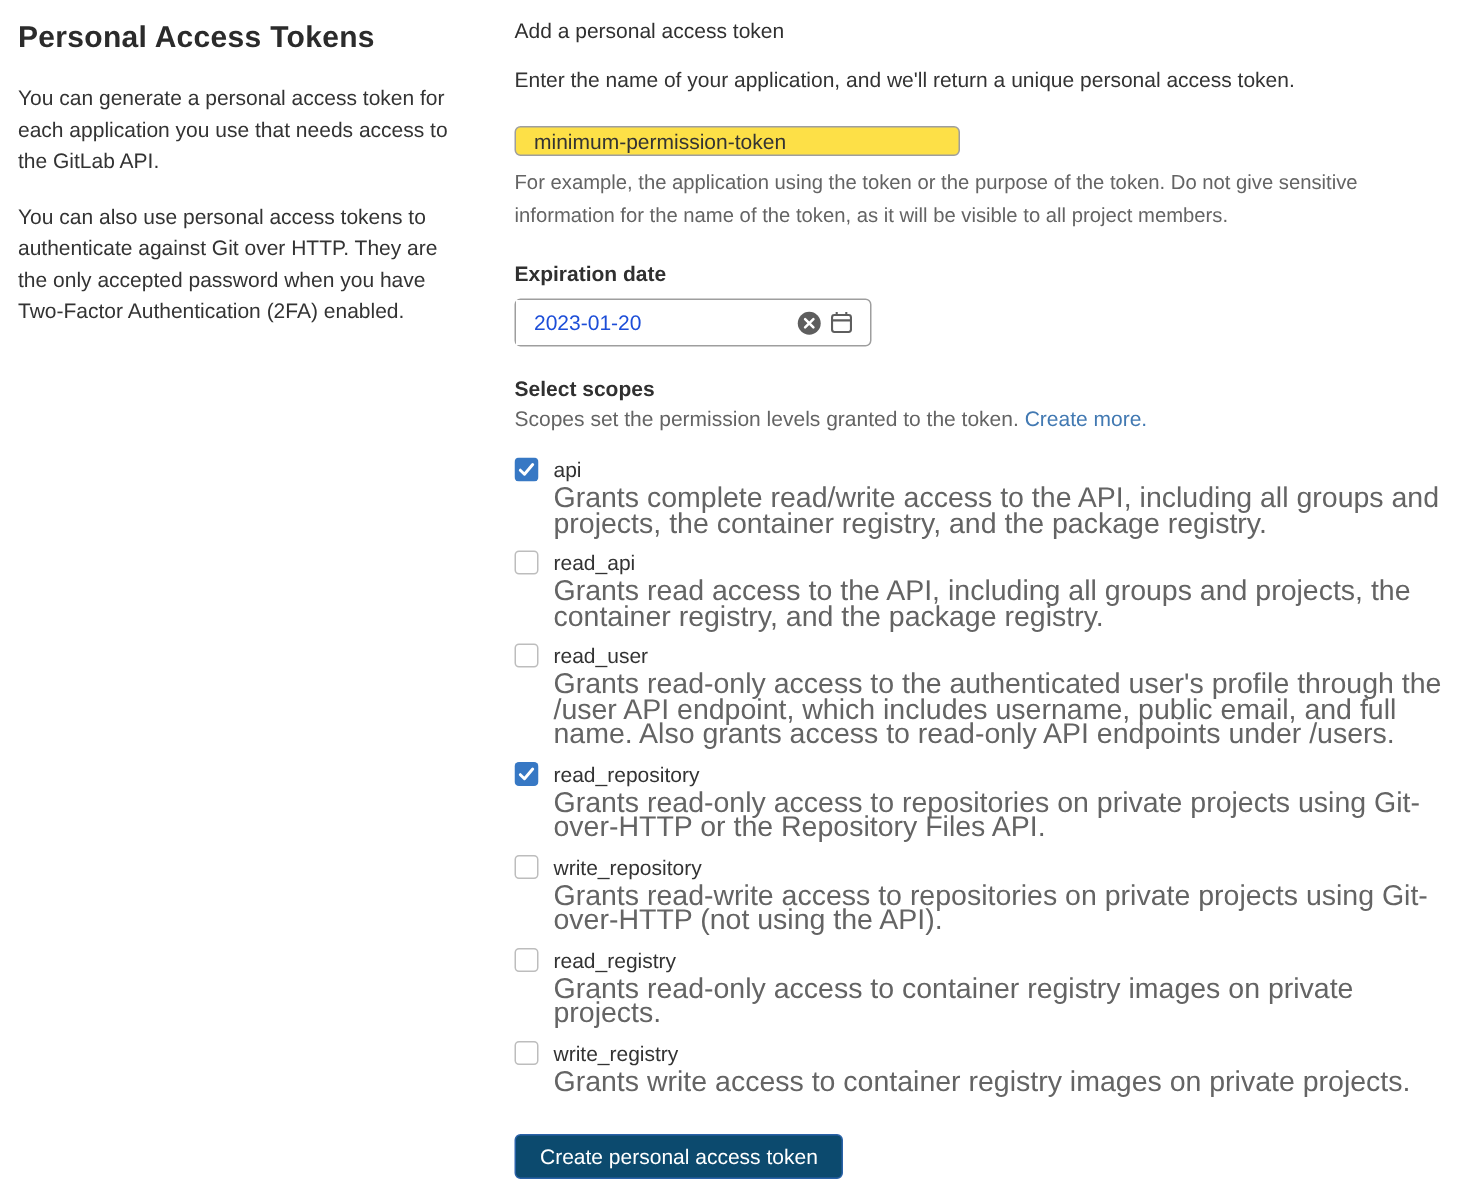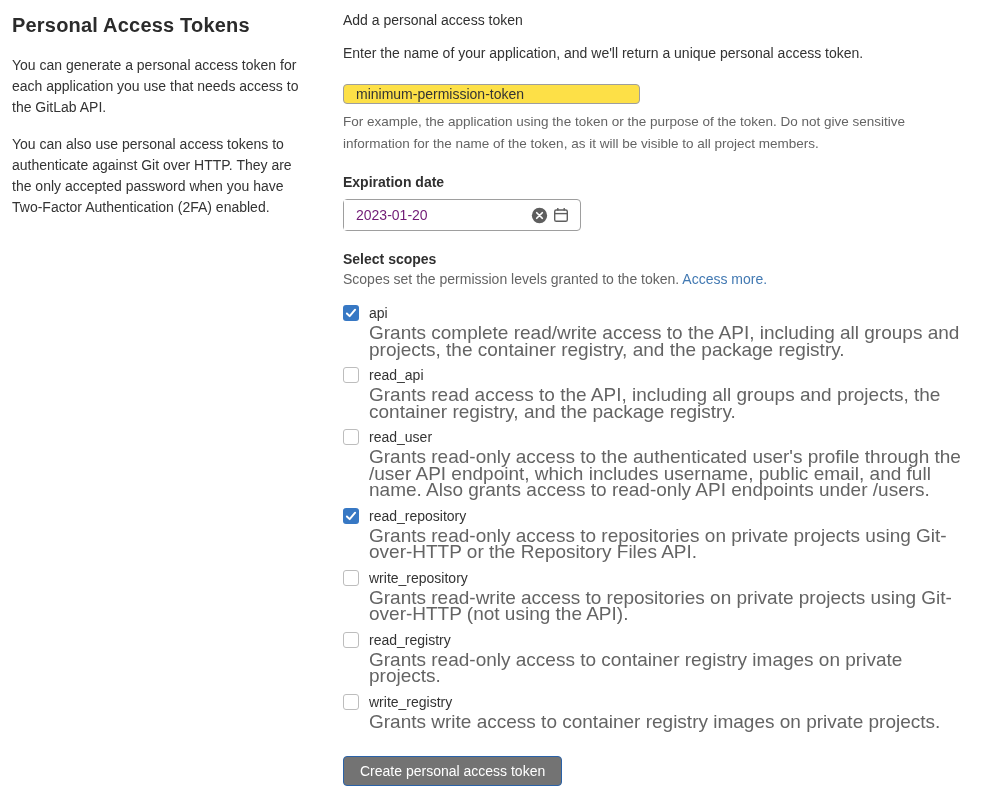--- a/index.html
+++ b/index.html
@@ -89,21 +89,21 @@
     background: #ffffff;
   }
   .date-group input {
     border: none;
     outline: none;
     flex: 1;
     min-width: 0;
     height: 100%;
     padding: 0 4px 0 12px;
     font-size: 14px;
-    color: #701a75;
+    color: #1d4ed8;
     font-family: "Liberation Sans", "DejaVu Sans", sans-serif;
   }
   .icon-btn {
     background: none;
     border: none;
     padding: 0;
     display: flex;
     align-items: center;
     justify-content: center;
     width: 22px;
@@ -202,21 +202,21 @@
             <rect x="1.7" y="3" width="12.6" height="11.3" rx="1.6"></rect>
             <line x1="1.7" y1="6.6" x2="14.3" y2="6.6"></line>
             <line x1="4.8" y1="1" x2="4.8" y2="3.6"></line>
             <line x1="11.2" y1="1" x2="11.2" y2="3.6"></line>
           </svg>
         </span>
       </button>
     </div>
 
     <label class="field-label" style="margin-bottom:6px">Select scopes</label>
-    <div class="scopes-hint"><span>Scopes set the permission levels granted to the token. </span><a href="#" style="color: rgb(66, 121, 178);">Access more.</a></div>
+    <div class="scopes-hint"><span>Scopes set the permission levels granted to the token. </span><a href="#" style="color: rgb(66, 121, 178);">Create more.</a></div>
 
     <div>
   <div class="scope-row">
     <div class="scope-head">
       <span class="checkbox checked" style="background: rgb(55, 120, 196);">
         <svg width="12" height="12" viewBox="0 0 16 16">
           <path d="M2.5 8.6 L6.2 12.2 L13.5 3.6" stroke="#ffffff" stroke-width="2.6" fill="none" stroke-linecap="round" stroke-linejoin="round"></path>
         </svg>
       </span>
       <span class="scope-name">api</span>
@@ -280,15 +280,15 @@
     <div class="scope-head">
       <span class="checkbox">
         
       </span>
       <span class="scope-name">write_registry</span>
     </div>
     <div class="scope-desc">Grants write access to container registry images on private projects.</div>
   </div>
 </div>
 
-    <button class="submit-btn" type="button" style="background: #737373;">Create personal access token</button>
+    <button class="submit-btn" type="button" style="background: #0c4a6e;">Create personal access token</button>
   </main>
 </div>
 
 </body></html>

